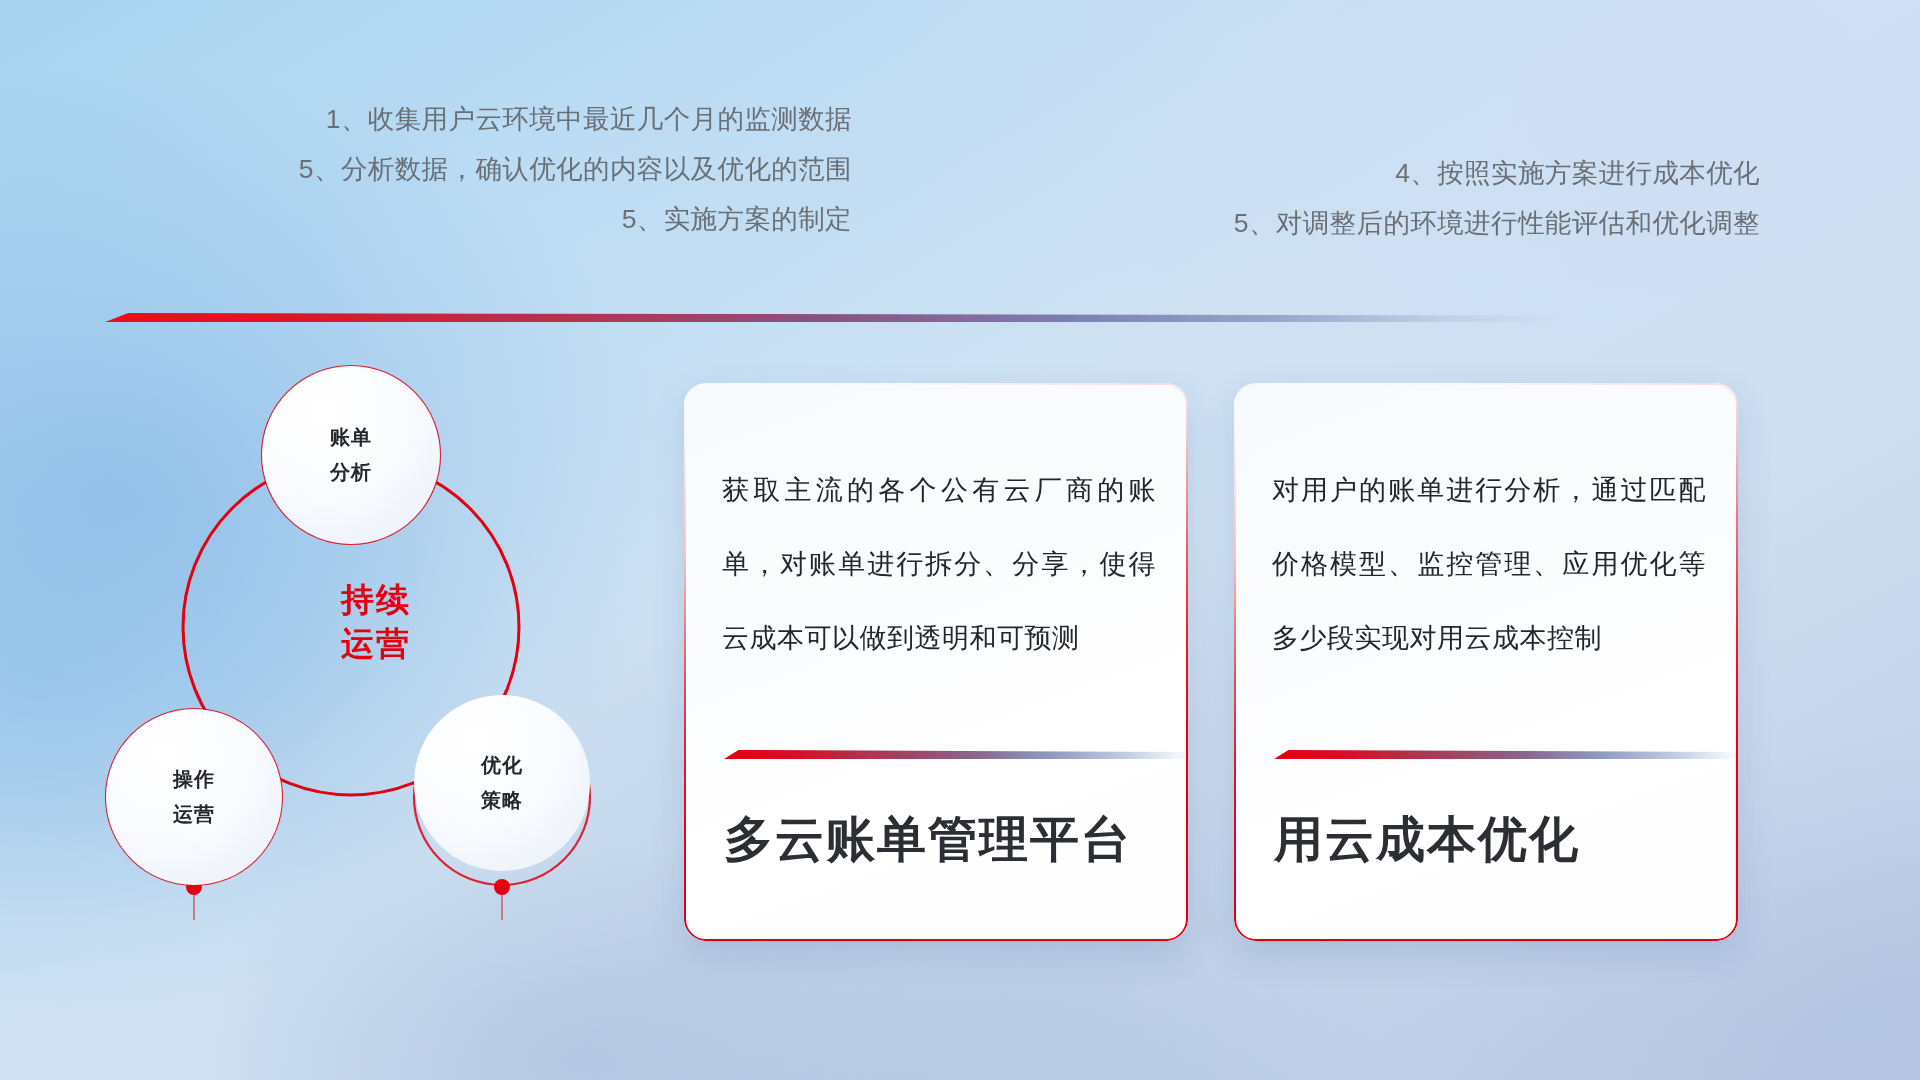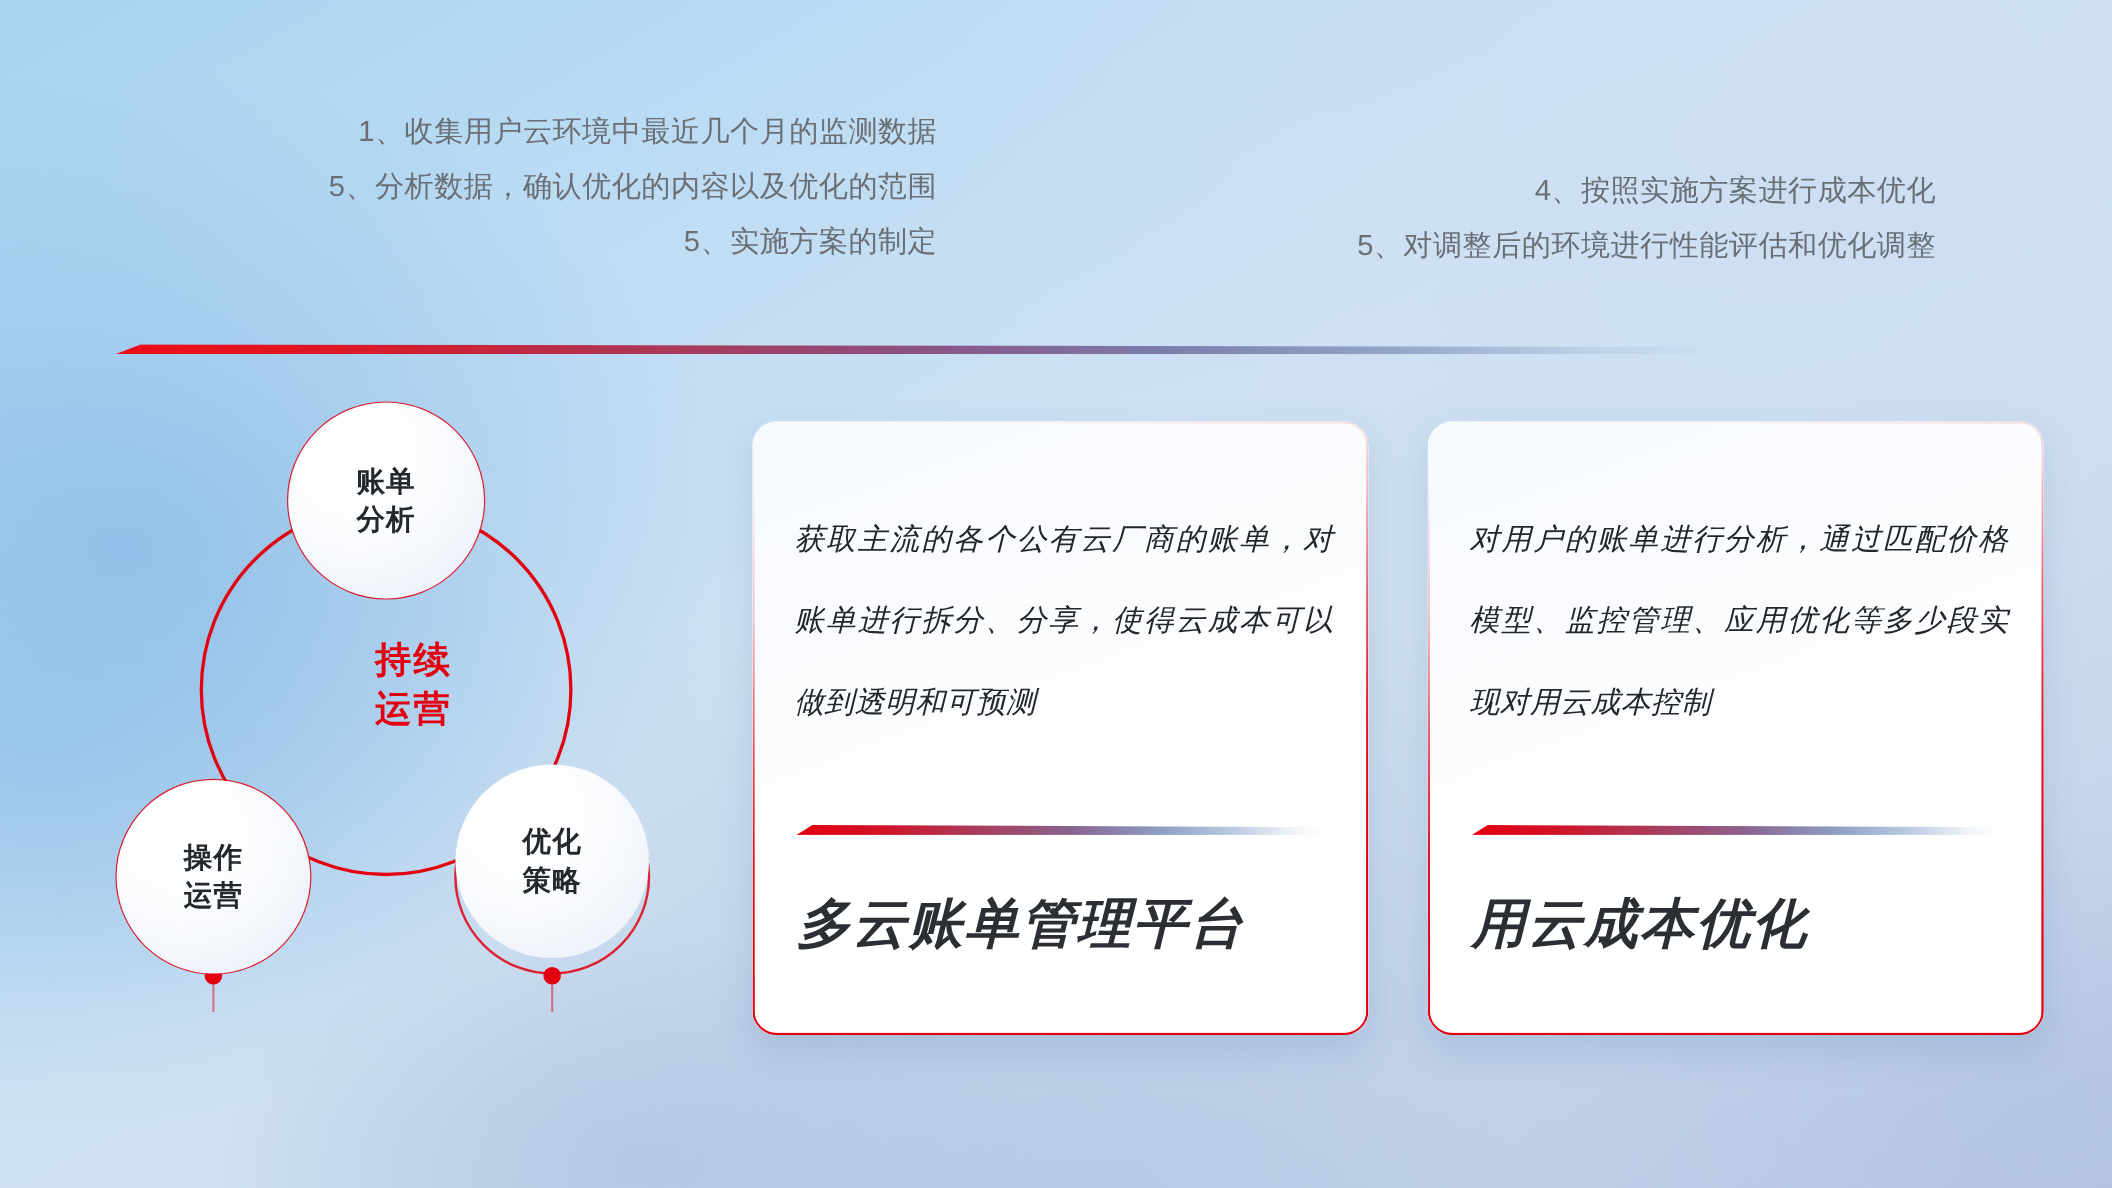--- a/index.html
+++ b/index.html
@@ -42,55 +42,54 @@
 
   
   .venn { position:absolute; left:96px; top:352px; width:560px; height:580px; }
   .venn svg { position:absolute; inset:0; }
   .bubble {
     position:absolute; border-radius:50%;
     background:
       radial-gradient(circle at 34% 26%, #ffffff 0%, #fbfcfe 42%, #f1f5fb 72%, #e8eef7 100%);
     display:flex; align-items:center; justify-content:center;
     text-align:center; color:#24282e; font-weight:700;
-    font-size:26px; line-height:35px; letter-spacing:1px;font-family:Liberation Serif, serif;
+    font-size:20px; line-height:35px; letter-spacing:1px;font-family:Liberation Serif, serif;
   }
   .b-top   { width:178px; height:178px; left:166px; top:14px; }
   .b-left  { width:176px; height:176px; left:10px;  top:357px; }
   .b-right { width:176px; height:176px; left:318px; top:343px; }
   .center-label {
     position:absolute; left:0; right:0; top:214px; text-align:center;
     color:#e3000f; font-weight:700; font-size:33px; line-height:44px;
     letter-spacing:2px;
     margin-top:12px;
   }
 
   
   .card {
-    position:absolute; top:383px; width:560px; height:558px;
+    position:absolute; top:383px; width:504px; height:558px;
     border-radius:22px;
     background:linear-gradient(160deg,#f7fafd 0%, #fbfcfe 38%, #ffffff 66%, #fdfdfe 100%);
     box-shadow:0 14px 34px rgba(60,95,150,0.16);
     overflow:hidden;
-    font-style:italic;
   }
   .card::after {
     content:""; position:absolute; inset:0; border-radius:22px; pointer-events:none;
     border:2.2px solid transparent;
     border-image:linear-gradient(165deg, rgba(227,0,15,0) 0%, rgba(227,0,15,0.05) 26%, rgba(227,0,15,0.5) 62%, #e3000f 88%, #e3000f 100%) 1;
     -webkit-mask:linear-gradient(#fff 0 0) content-box, linear-gradient(#fff 0 0);
   }
   .card-frame {
     position:absolute; inset:0; border-radius:22px; pointer-events:none;
     border:2.2px solid #e3000f;
     -webkit-mask-image:linear-gradient(168deg, rgba(0,0,0,0) 8%, rgba(0,0,0,0.18) 26%, rgba(0,0,0,0.85) 58%, #000 78%);
     mask-image:linear-gradient(168deg, rgba(0,0,0,0) 8%, rgba(0,0,0,0.18) 26%, rgba(0,0,0,0.85) 58%, #000 78%);
   }
   .card-1 { left:684px; }
-  .card-2 { left:1298px; }
+  .card-2 { left:1234px; }
   .card-body {
     position:absolute; left:38px; right:32px; top:70px;
     color:#23272c; font-size:27px; line-height:74px; letter-spacing:0.5px;
     text-align:justify; text-justify:inter-ideograph;
   }
   .card-rule {
     position:absolute; left:40px; top:367px; width:482px; height:9px;
     background:linear-gradient(90deg,#e3000f 0%, #d11327 16%, #a54060 36%, #8a6490 52%, #8d9cc2 68%, #b9c9e0 82%, rgba(205,219,236,0.25) 94%, rgba(220,231,243,0) 100%);
     clip-path:polygon(0 100%, 3% 0, 100% 22%, 100% 100%);
   }

